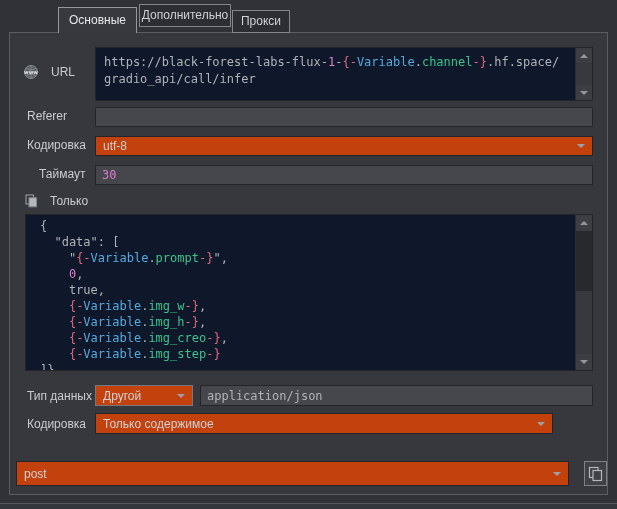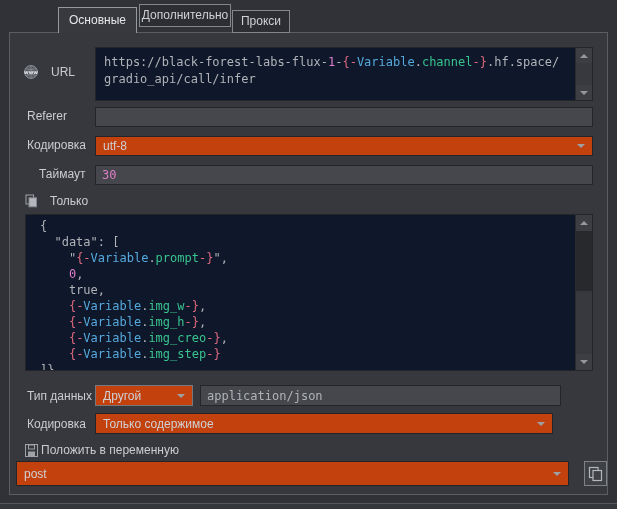--- a/index.html
+++ b/index.html
@@ -118,40 +118,30 @@
             <div class="tri-down"></div>
           </div>
     </div>
   </div>
 
   <div class="lbl" style="left:17px;top:356px;">Тип данных</div>
   <div class="combo lightborder" style="left:85px;top:352px;width:98px;height:21px;">
     <span class="combo-text">Другой</span>
     <span class="arrow-down"></span>
   </div>
-  <div class="field" style="left:190px;top:352px;width:361px;height:21px;">
+  <div class="field" style="left:190px;top:352px;width:393px;height:21px;">
     <input class="mono" value="application/json" style="">
   </div>
 
   <div class="lbl" style="left:17px;top:384px;">Кодировка</div>
   <div class="combo" style="left:85px;top:380px;width:458px;height:21px;">
     <span class="combo-text">Только содержимое</span>
     <span class="arrow-down"></span>
   </div>
 
-  <div class="ilabel" style="left:15px;top:410px;gap:3px;">
-    <span style="display:inline-flex;">
-      <svg width="13" height="13" viewBox="0 0 13 13">
-        <rect x="0.5" y="0.5" width="12" height="12" fill="none" stroke="#9fa2a7" stroke-width="1"></rect>
-        <rect x="3.5" y="1" width="6" height="4" fill="none" stroke="#9fa2a7" stroke-width="1"></rect>
-        <rect x="3" y="7.5" width="7" height="5" fill="#9fa2a7"></rect>
-      </svg>
-    </span>
-    <span class="lbl" style="position:static;">Положить в переменную</span>
-  </div>
   <div class="combo" style="left:6px;top:428px;width:553px;height:25px;">
     <span class="combo-text">post</span>
     <span class="arrow-down"></span>
   </div>
   <div class="icon-btn" style="left:574px;top:428px;width:23px;height:25px;">
     <span style="display:inline-flex;">
       <svg width="15" height="16" viewBox="0 0 15 16">
         <rect x="1.5" y="1.5" width="8.5" height="10" fill="none" stroke="#b4b7bc" stroke-width="1.2"></rect>
         <rect x="5" y="4.5" width="8.5" height="10" fill="#3f4146" stroke="#b4b7bc" stroke-width="1.2"></rect>
       </svg>

